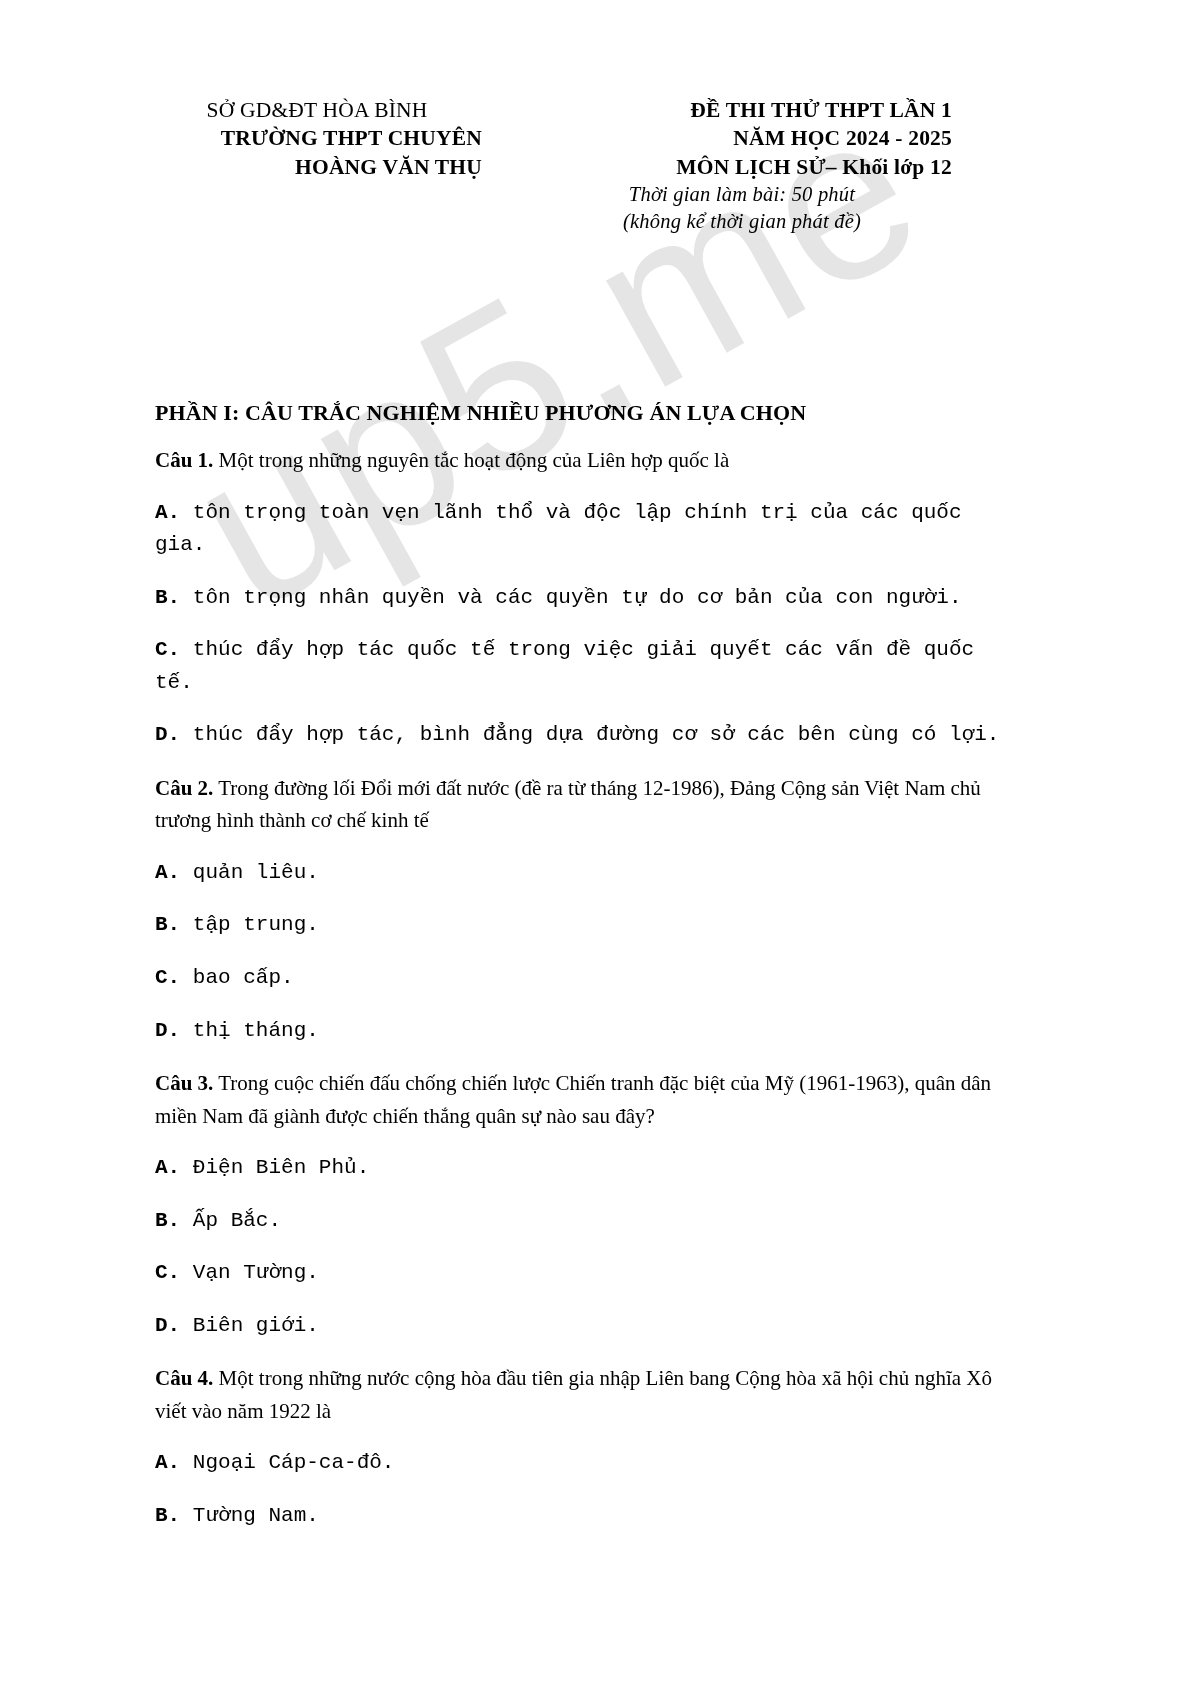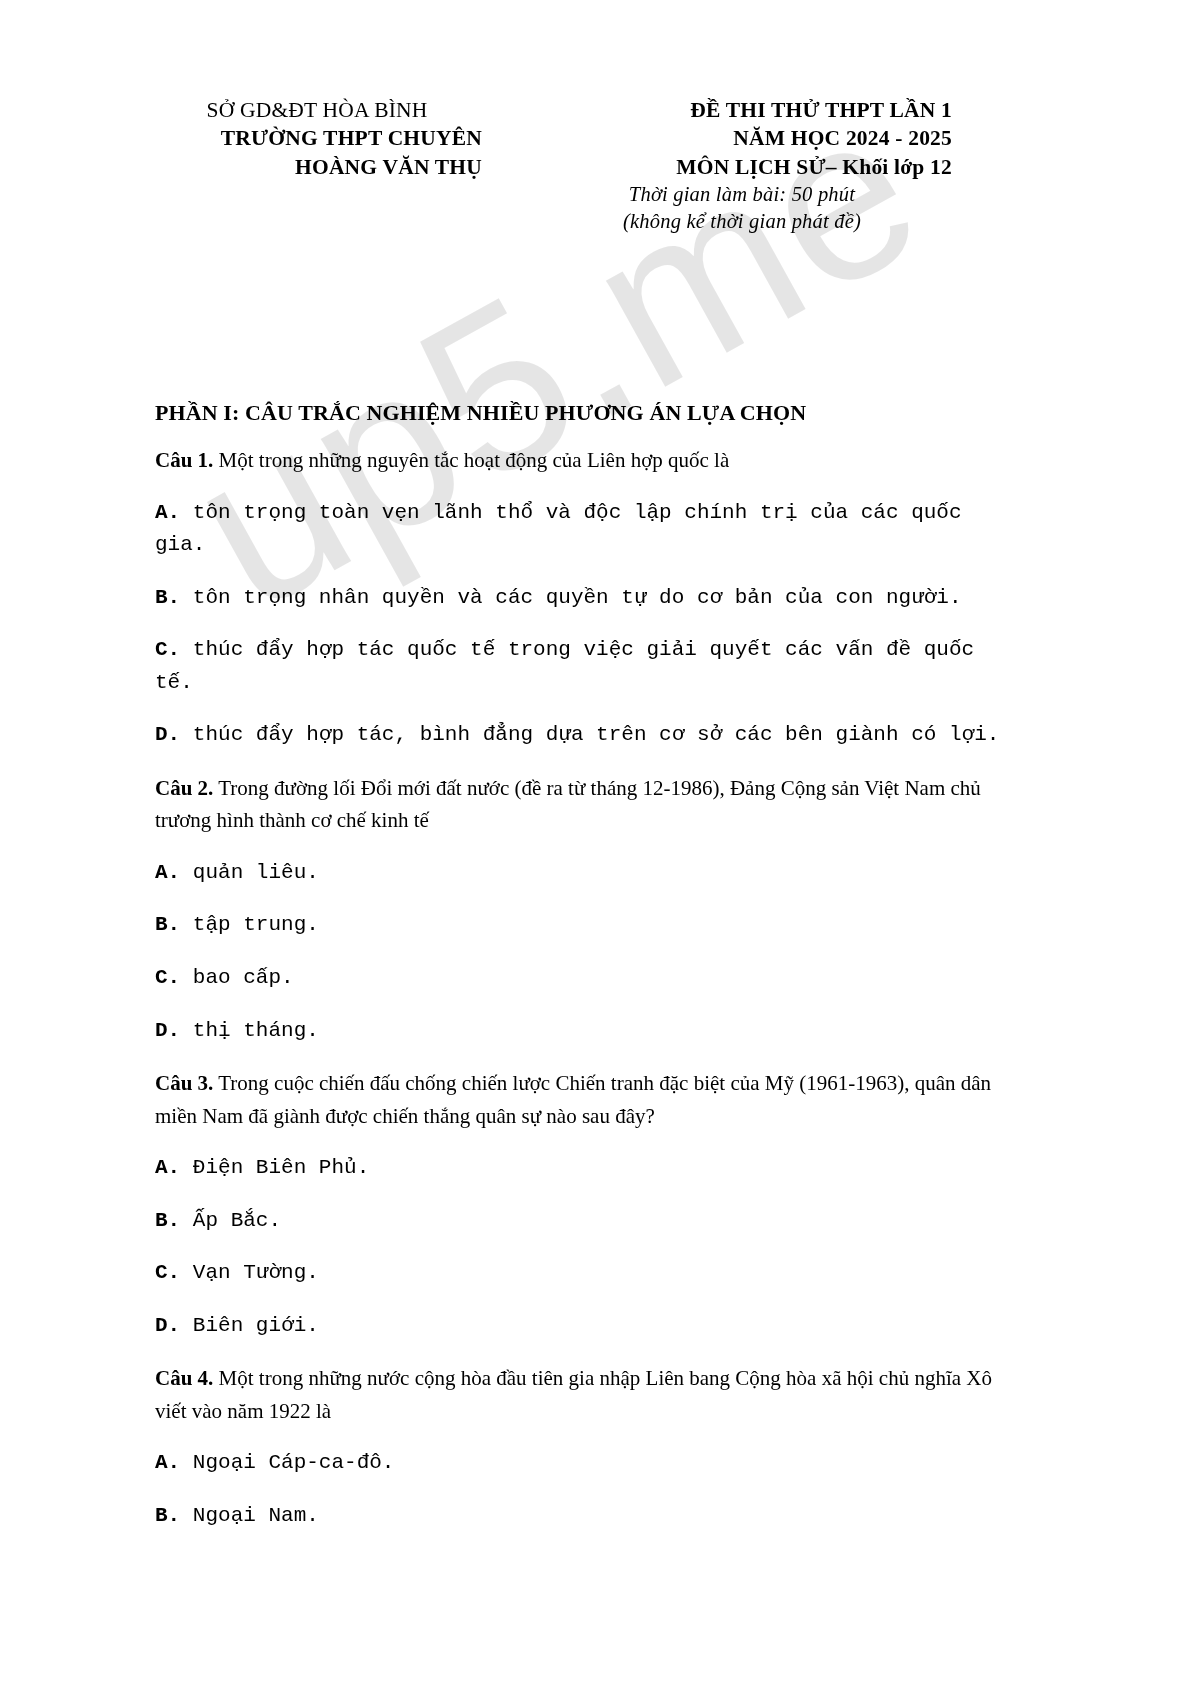--- a/index.html
+++ b/index.html
@@ -141,21 +141,21 @@
 
   <div class="content">
 
     <div class="part-title">PHẦN I: CÂU TRẮC NGHIỆM NHIỀU PHƯƠNG ÁN LỰA CHỌN</div>
 
     <div class="qblock">
       <p class="qstem"><span class="qnum">Câu 1.</span> <span>Một trong những nguyên tắc hoạt động của Liên hợp quốc là</span></p>
       <p class="opt"><span class="olabel">A.</span> <span>tôn trọng toàn vẹn lãnh thổ và độc lập chính trị của các quốc gia.</span></p>
       <p class="opt"><span class="olabel">B.</span> <span>tôn trọng nhân quyền và các quyền tự do cơ bản của con người.</span></p>
       <p class="opt"><span class="olabel">C.</span> <span>thúc đẩy hợp tác quốc tế trong việc giải quyết các vấn đề quốc tế.</span></p>
-      <p class="opt"><span class="olabel">D.</span> <span>thúc đẩy hợp tác, bình đẳng dựa trên cơ sở các bên giành có lợi.</span></p>
+      <p class="opt"><span class="olabel">D.</span> <span>thúc đẩy hợp tác, bình đẳng dựa đường cơ sở các bên cùng có lợi.</span></p>
     </div>
 
     <div class="qblock">
       <p class="qstem"><span class="qnum">Câu 2.</span> <span>Trong đường lối Đổi mới đất nước (đề ra từ tháng 12-1986), Đảng Cộng sản Việt Nam chủ trương hình thành cơ chế kinh tế</span></p>
       <p class="opt"><span class="olabel">A.</span> <span>quản liêu.</span></p>
       <p class="opt"><span class="olabel">B.</span> <span>tập trung.</span></p>
       <p class="opt"><span class="olabel">C.</span> <span>bao cấp.</span></p>
       <p class="opt"><span class="olabel">D.</span> <span>thị tháng.</span></p>
     </div>
 
@@ -163,17 +163,17 @@
       <p class="qstem"><span class="qnum">Câu 3.</span> <span>Trong cuộc chiến đấu chống chiến lược Chiến tranh đặc biệt của Mỹ (1961-1963), quân dân miền Nam đã giành được chiến thắng quân sự nào sau đây?</span></p>
       <p class="opt"><span class="olabel">A.</span> <span>Điện Biên Phủ.</span></p>
       <p class="opt"><span class="olabel">B.</span> <span>Ấp Bắc.</span></p>
       <p class="opt"><span class="olabel">C.</span> <span>Vạn Tường.</span></p>
       <p class="opt"><span class="olabel">D.</span> <span>Biên giới.</span></p>
     </div>
 
     <div class="qblock">
       <p class="qstem"><span class="qnum">Câu 4.</span> <span>Một trong những nước cộng hòa đầu tiên gia nhập Liên bang Cộng hòa xã hội chủ nghĩa Xô viết vào năm 1922 là</span></p>
       <p class="opt"><span class="olabel">A.</span> <span>Ngoại Cáp-ca-đô.</span></p>
-      <p class="opt"><span class="olabel">B.</span> <span>Ngoại Nam.</span></p>
+      <p class="opt"><span class="olabel">B.</span> <span>Tường Nam.</span></p>
     </div>
 
   </div>
 </div>
 
 </body></html>

